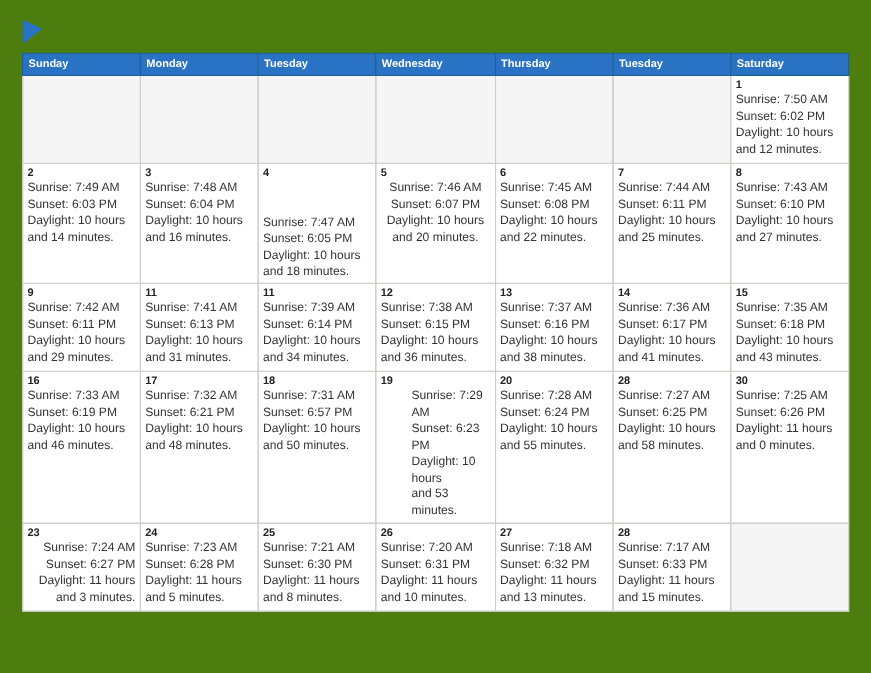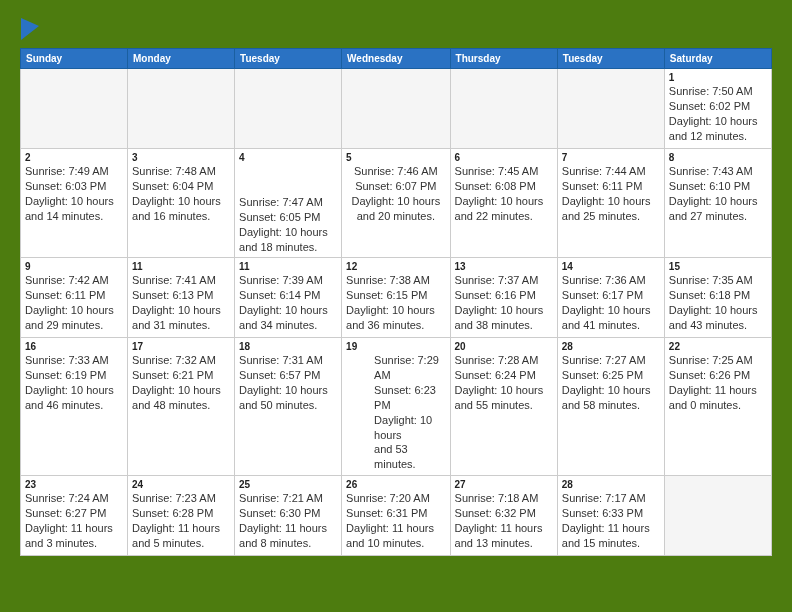--- a/index.html
+++ b/index.html
@@ -273,31 +273,31 @@
 and 55 minutes.</div>
           </td>
           <td>
             <span class="day-num">28</span>
             <div class="day-info" style="white-space: pre-line;">Sunrise: 7:27 AM
 Sunset: 6:25 PM
 Daylight: 10 hours
 and 58 minutes.</div>
           </td>
           <td>
-            <span class="day-num">22</span>
+            <span class="day-num">30</span>
             <div class="day-info" style="white-space: pre-line;">Sunrise: 7:25 AM
 Sunset: 6:26 PM
 Daylight: 11 hours
 and 0 minutes.</div>
           </td>
         </tr>
         <tr>
           <td>
             <span class="day-num">23</span>
-            <div class="day-info" style="white-space: pre-line;">Sunrise: 7:24 AM
+            <div class="day-info" style="white-space: pre-line; text-align: right;">Sunrise: 7:24 AM
 Sunset: 6:27 PM
 Daylight: 11 hours
 and 3 minutes.</div>
           </td>
           <td>
             <span class="day-num">24</span>
             <div class="day-info" style="white-space: pre-line;">Sunrise: 7:23 AM
 Sunset: 6:28 PM
 Daylight: 11 hours
 and 5 minutes.</div>

